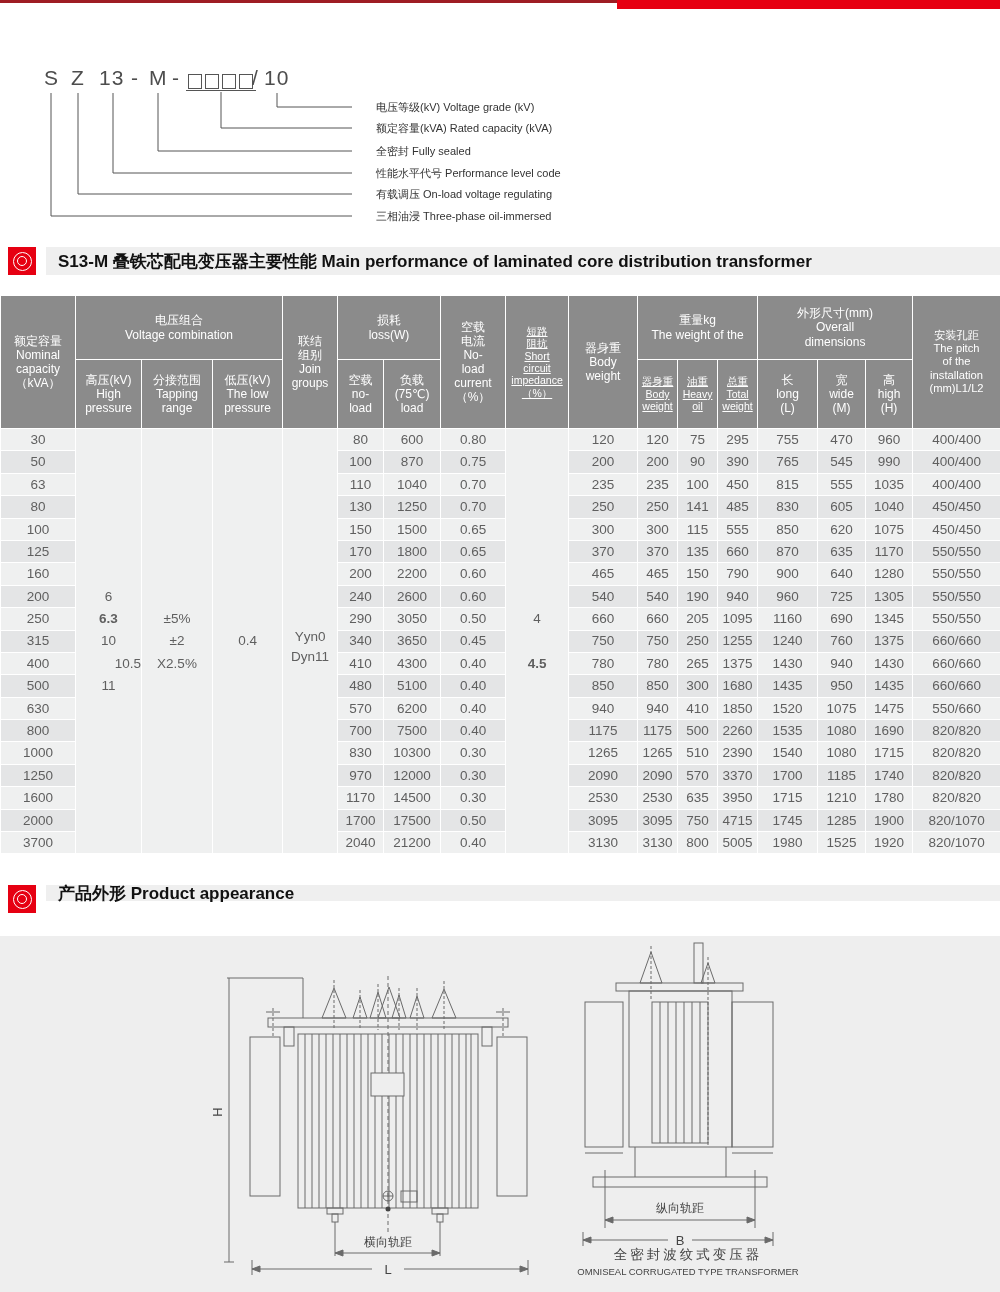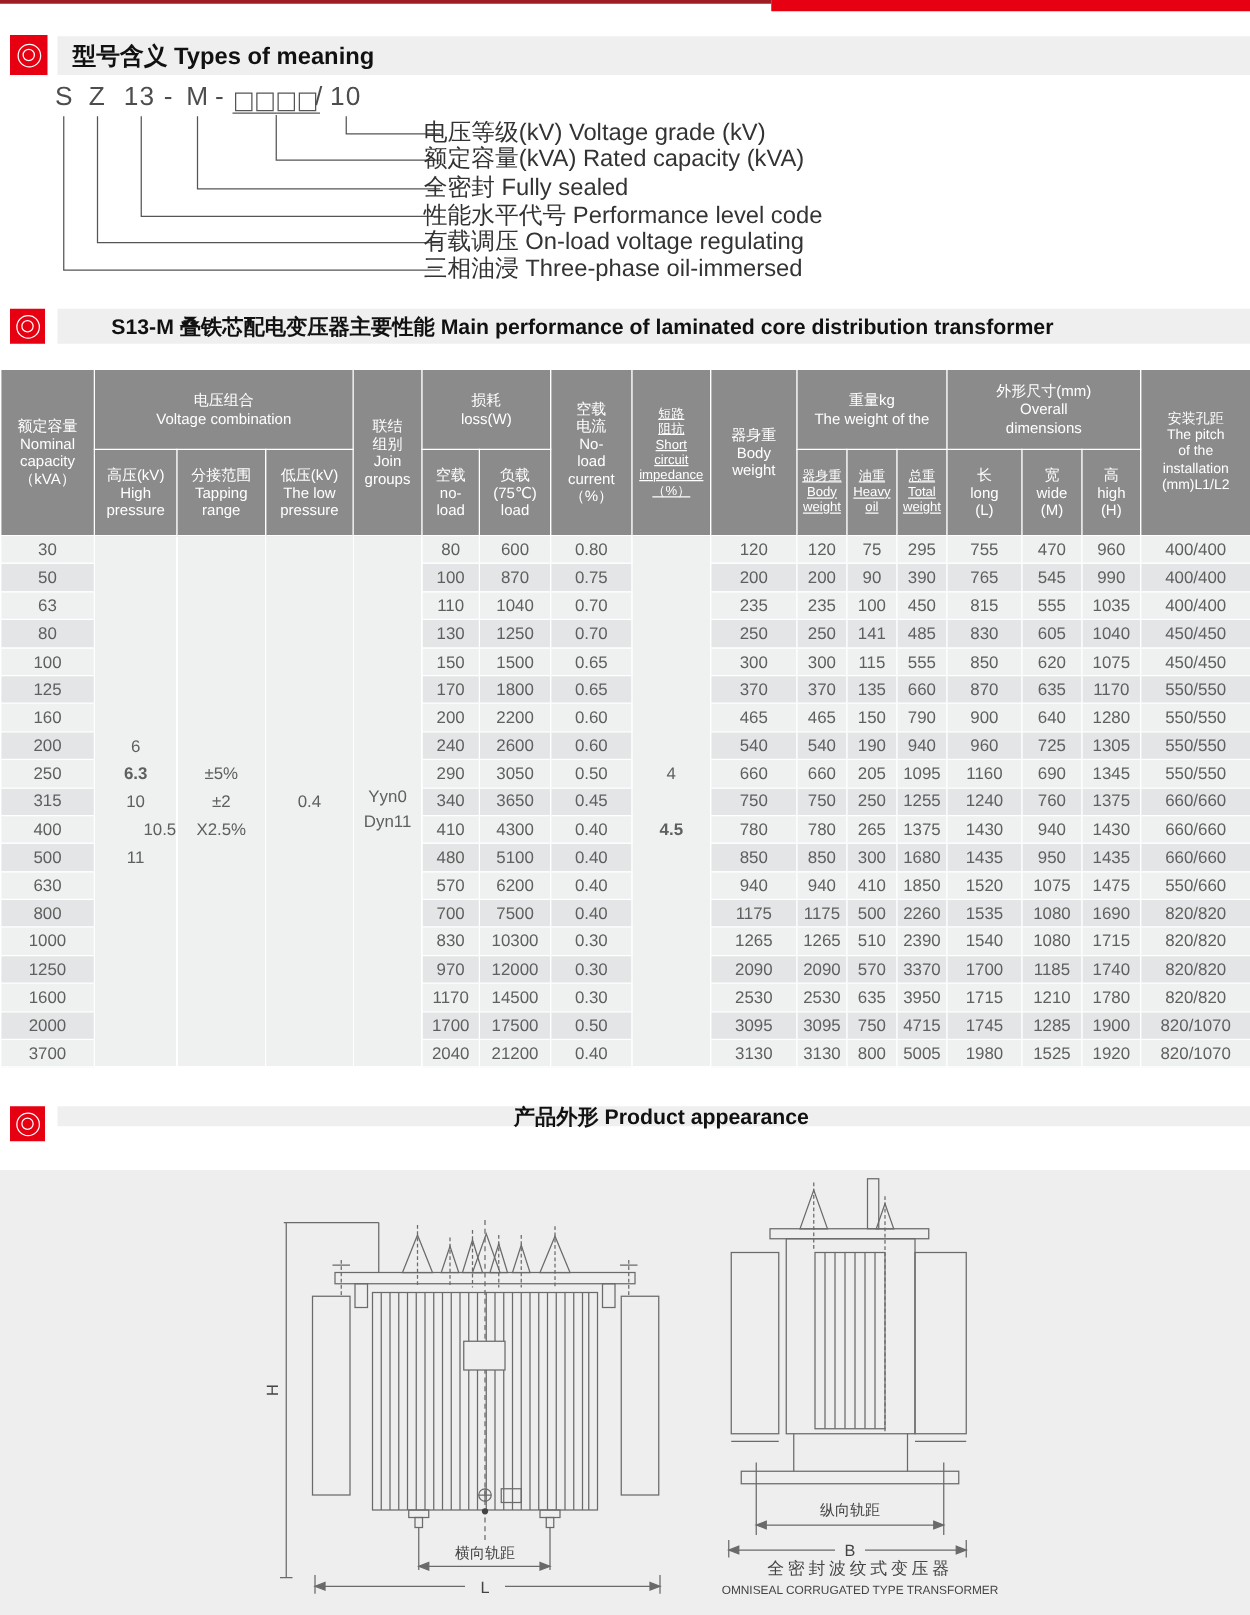--- a/index.html
+++ b/index.html
@@ -9,29 +9,29 @@
   .topbar-dark{position:absolute;left:0;top:0;width:617px;height:3px;background:#9e1c23;}
   .topbar-red{position:absolute;left:617px;top:0;width:383px;height:9px;background:#e60012;}
   
   .sec-head{position:absolute;left:0;width:1000px;}
   .sec-icon{position:absolute;left:8px;top:0;background:#e60012;display:flex;align-items:center;justify-content:center;}
   .ring{display:flex;align-items:center;justify-content:center;width:17px;height:17px;border:1.6px solid #fff;border-radius:50%;}
   .ring2{width:8px;height:8px;border:1.6px solid #fff;border-radius:50%;}
   .sec-bar{position:absolute;left:46px;right:0;background:#efefef;display:flex;align-items:center;}
   .sec-bar h2{margin:0;padding-left:12px;color:#111;font-weight:bold;white-space:nowrap;}
   #sec1 .sec-icon{width:30px;height:32px;} #sec1 .sec-bar{top:1px;height:31px;} #sec1 h2{font-size:19px;}
-  #sec2 .sec-icon{width:28px;height:28px;} #sec2 .sec-bar{top:0;height:28px;padding-left:31px;} #sec2 h2{font-size:17px;}
-  #sec3 .sec-icon{width:28px;height:28px;} #sec3 .sec-bar{top:0;height:16px;justify-content:center;} #sec3 h2{font-size:17px;}
+  #sec2 .sec-icon{width:28px;height:28px;} #sec2 .sec-bar{top:0;height:28px;} #sec2 h2{font-size:17px;}
+  #sec3 .sec-icon{width:28px;height:28px;} #sec3 .sec-bar{top:0;height:16px;} #sec3 h2{font-size:17px;}
   
   .code-token{position:absolute;top:66px;font-size:21px;color:#4d4d4d;letter-spacing:1px;}
   .code-boxes{position:absolute;top:74px;left:188px;display:flex;gap:3px;}
   .code-boxes i{display:block;width:12px;height:13px;border:1.5px solid #555;}
   .code-underline{position:absolute;left:186px;top:90px;width:70px;height:1px;background:#555;}
   .diag-svg{position:absolute;left:0;top:0;}
-  .diag-label{position:absolute;left:339px;height:18px;line-height:18px;font-size:19px;color:#333;white-space:nowrap;}
+  .diag-label{position:absolute;left:376px;height:18px;line-height:18px;font-size:11px;color:#333;white-space:nowrap;}
   
   .perf{position:absolute;left:0;top:295px;width:1000px;border-collapse:collapse;table-layout:fixed;}
   .perf th{background:#8b8b8b;color:#fff;font-weight:normal;border:1px solid #fff;
            text-align:center;vertical-align:middle;white-space:pre-line;font-size:12px;line-height:1.18;padding:1px;}
   .perf thead tr:nth-child(1){height:64px;} .perf thead tr:nth-child(2){height:69px;}
   .perf th.small{font-size:10.5px;text-decoration:underline;} .perf th.mid{font-size:11.2px;}
   .perf tbody tr{height:22.4px;}
   .perf tbody td{border:1px solid #fff;text-align:center;vertical-align:middle;
                  font-size:13.5px;color:#5f5f5f;padding:0;line-height:1;}
   .perf tbody tr:nth-child(odd) td{background:#eff0f0;}
@@ -44,30 +44,20 @@
   .draw-svg text{fill:#444;}
 </style>
 </head>
 <body>
 
 <div class="page">
 
   <div class="topbar-dark"></div>
   <div class="topbar-red"></div>
 
-  <div class="sec-head" id="sec1" style="top:28px;height:33px;">
-    <div class="sec-icon">
-        <span class="ring">
-          <span class="ring2"></span>
-        </span>
-      </div>
-    <div class="sec-bar">
-        <h2>型号含义 Types of meaning</h2>
-      </div>
-  </div>
 
   <span class="code-token" style="left:44px">S</span>
   <span class="code-token" style="left:71px">Z</span>
   <span class="code-token" style="left:99px">13</span>
   <span class="code-token" style="left:131px">-</span>
   <span class="code-token" style="left:149px">M</span>
   <span class="code-token" style="left:172px">-</span>
   <span class="code-boxes">
       <i></i>
       <i></i>

